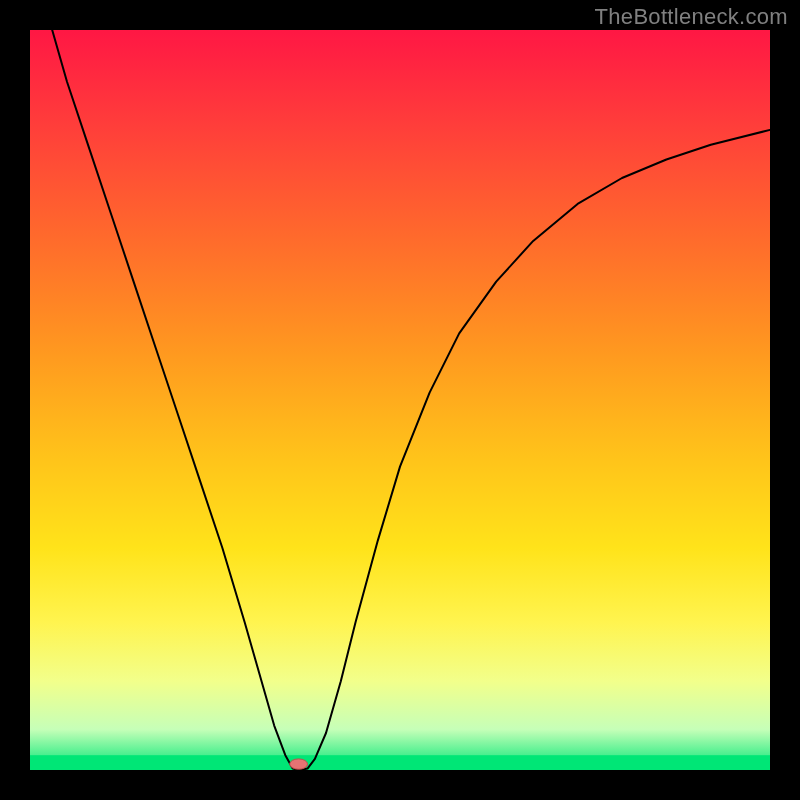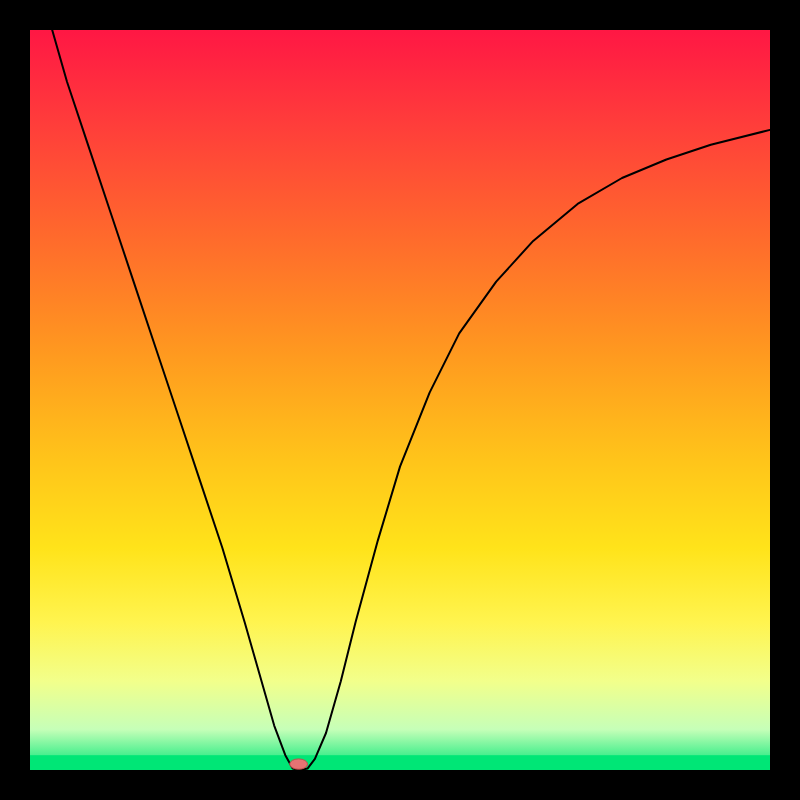--- a/index.html
+++ b/index.html
@@ -23,20 +23,21 @@
     font-weight: 500;
     letter-spacing: 0.3px;
     z-index: 3;
     font-family: Arial, sans-serif;
   }
 </style>
 </head>
 <body>
 
 <div class="chart-wrapper">
+  <div class="watermark">TheBottleneck.com</div>
   <svg id="chart-svg" width="800" height="800" viewBox="0 0 800 800">
     <defs>
       <linearGradient id="bg-grad" x1="0" y1="0" x2="0" y2="1">
           <stop offset="0.0%" stop-color="#ff1744"></stop>
           <stop offset="12.0%" stop-color="#ff3b3b"></stop>
           <stop offset="28.0%" stop-color="#ff6a2c"></stop>
           <stop offset="44.0%" stop-color="#ff9a1f"></stop>
           <stop offset="58.0%" stop-color="#ffc41a"></stop>
           <stop offset="70.0%" stop-color="#ffe31a"></stop>
           <stop offset="80.0%" stop-color="#fff44f"></stop>

